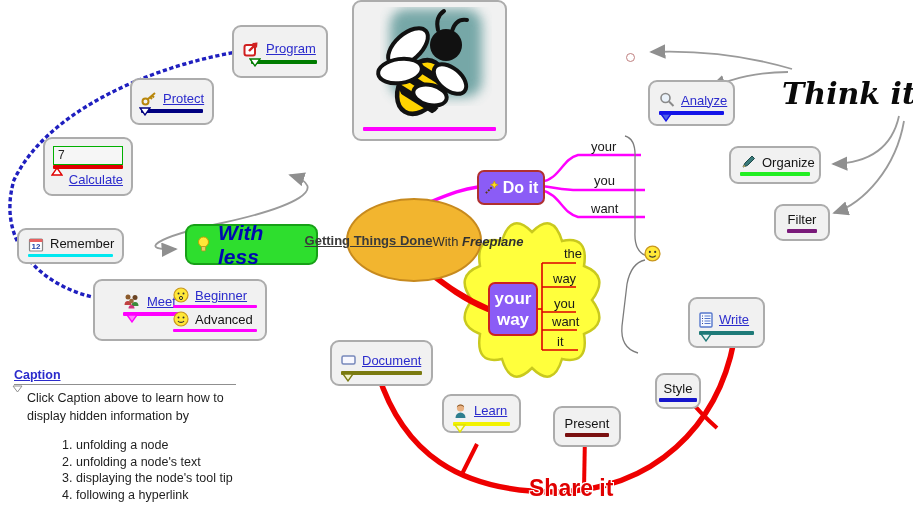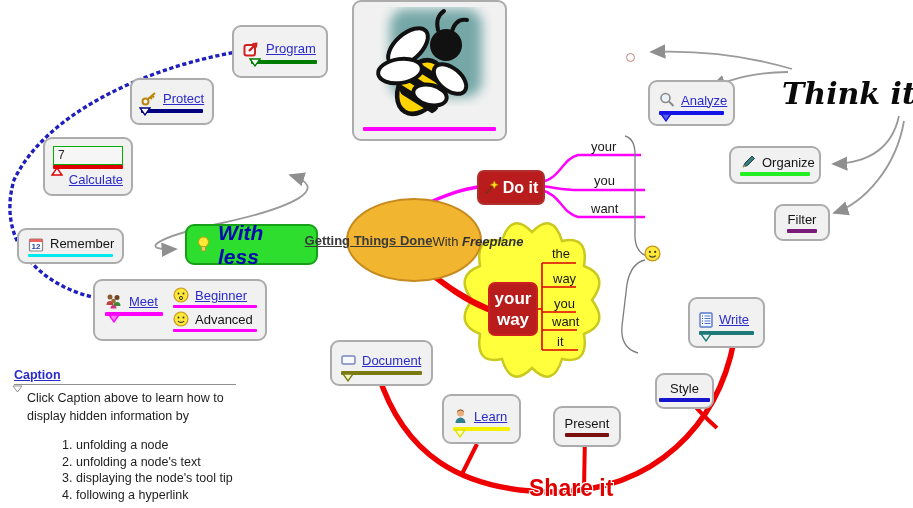--- a/index.html
+++ b/index.html
@@ -10,21 +10,21 @@
         box-sizing:border-box;z-index:2;display:flex;flex-direction:column;justify-content:center;
         padding:5px 9px 4px;}
   .nrow{display:flex;align-items:center;gap:6px;}
   .nlabel{font-size:13px;color:#141414;white-space:nowrap;}
   .nlink{font-size:13px;color:#2B2BCC;text-decoration:underline;white-space:nowrap;cursor:pointer;}
   .nbar{height:4px;margin-top:3px;position:relative;border-radius:1px;}
   .tri{position:absolute;left:-2px;top:-2px;}
   .green-node{position:absolute;background:#2EDE2E;border:2px solid #17A017;border-radius:9px;
         color:#0008B0;font-weight:bold;font-style:italic;font-size:21px;display:flex;
         align-items:center;gap:8px;padding:0 10px;box-sizing:border-box;z-index:2;}
-  .olive-node{position:absolute;background:#b91c1c;border:2px solid #C03030;border-radius:7px;
+  .olive-node{position:absolute;background:#8b5cf6;border:2px solid #C03030;border-radius:7px;
         color:#fff;font-weight:bold;z-index:2;display:flex;align-items:center;justify-content:center;}
   .leaf{position:absolute;font-size:13px;color:#191919;z-index:2;white-space:nowrap;}
   .ellipse{position:absolute;left:346px;top:198px;width:136px;height:84px;background:#F2B52F;
         border:2px solid #C78A1E;border-radius:50%;z-index:2;display:flex;flex-direction:row;
         align-items:center;justify-content:center;box-sizing:border-box;}
   .ellipse .etitle{font-size:13px;font-weight:bold;color:#3A3A3A;text-decoration:underline;white-space:nowrap;}
   .ellipse .esub{font-size:13px;color:#303030;margin-top:2px;white-space:nowrap;}
   .think{position:absolute;left:782px;top:76px;font-family:"DejaVu Serif",serif;font-style:italic;
         font-weight:bold;font-size:30px;color:#0A0A0A;z-index:2;white-space:nowrap;}
   .share{position:absolute;left:529px;top:475px;font-size:23px;font-weight:bold;color:#E00000;z-index:3;
@@ -194,21 +194,21 @@
           <rect x="1.5" y="3" width="13" height="3" fill="#E86060"></rect>
           <text x="8" y="13" text-anchor="middle" font-size="8" font-weight="bold" fill="#2244AA" font-family="Liberation Sans,sans-serif">12</text>
         </svg>
       </span>
       <span class="nlabel">Remember</span>
     </div>
     <div class="nbar" style="background:#00E8F0;height:3px;margin-top:2px;"></div>
   </div>
 
   <div class="node" style="left:93px;top:279px;width:174px;height:62px;padding:0;">
-    <div style="position:absolute;left:10px;top:12px;">
+    <div style="position:absolute;left:28px;top:12px;">
       <div class="nrow">
         <span class="icon">
           <svg width="18" height="16" viewBox="0 0 18 16">
             <circle cx="5" cy="4" r="2.5" fill="#8B5A2B"></circle>
               <path d="M1.5,12 a3.5,4 0 0,1 7,0 z" fill="#C04040"></path>
             <circle cx="12" cy="4.5" r="2.5" fill="#6B4423"></circle>
               <path d="M8.5,13 a3.5,4 0 0,1 7,0 z" fill="#3A8A3A"></path>
             <circle cx="8.5" cy="8" r="2.3" fill="#9B6A3B"></circle>
               <path d="M5.5,15.5 a3,3.6 0 0,1 6,0 z" fill="#D1327F"></path>
           </svg>
@@ -293,21 +293,21 @@
           <circle cx="10.5" cy="6.5" r="1" fill="#333"></circle>
         <path d="M5,10 a3.5,3 0 0,0 6,0" fill="none" stroke="#333" stroke-width="1.2"></path>
       </svg>
     </span>
   </div>
 
   <div class="olive-node" style="left:488px;top:282px;width:46px;height:50px;font-size:17px;flex-direction:column;line-height:21px;border-color:#CC2020;">
     <span>your</span>
     <span>way</span>
   </div>
-  <div class="leaf" style="left:552px;top:246px;">the</div>
+  <div class="leaf" style="left:564px;top:246px;">the</div>
   <div class="leaf" style="left:553px;top:271px;">way</div>
   <div class="leaf" style="left:554px;top:296px;">you</div>
   <div class="leaf" style="left:552px;top:314px;">want</div>
   <div class="leaf" style="left:557px;top:334px;">it</div>
 
   <div class="conn-dot"></div>
 
   <div class="node" style="left:648px;top:80px;width:87px;height:46px;">
     <div class="nrow">
       <span class="icon">
@@ -356,21 +356,21 @@
       </span>
       <a class="nlink">Document</a>
     </div>
     <div class="nbar" style="background:#7A7A10;">
       <svg class="tri" width="12" height="9" viewBox="0 0 12 9" style="left:1px;top:2px;">
         <path d="M1,1 L11,1 L6,8 z" fill="#F4F4C8" stroke="#7A7A10" stroke-width="1.3"></path>
         </svg>
     </div>
   </div>
 
-  <div class="node" style="left:442px;top:394px;width:79px;height:50px;">
+  <div class="node" style="left:442px;top:394px;width:79px;height:39px;">
     <div class="nrow">
       <span class="icon">
         <svg width="15" height="16" viewBox="0 0 15 16">
           <circle cx="7.5" cy="5" r="3.6" fill="#E8B080"></circle>
           <path d="M3.8,4.2 a3.8,3.4 0 0,1 7.4,0 q-1.8,-1.6 -3.7,-1.6 q-1.9,0 -3.7,1.6 z" fill="#8B5A2B"></path>
           <path d="M2.5,15 a5,5.5 0 0,1 10,0 z" fill="#2E7E8E"></path>
         </svg>
       </span>
       <a class="nlink">Learn</a>
     </div>
@@ -399,21 +399,21 @@
     </div>
   </div>
 
   <div class="node" style="left:553px;top:406px;width:68px;height:41px;padding:4px 9px;">
     <div class="nrow" style="justify-content:center;">
       <span class="nlabel">Present</span>
     </div>
     <div class="nbar" style="background:#7A1010;height:3.5px;margin:2px 1px 0;"></div>
   </div>
 
-  <div class="node" style="left:655px;top:373px;width:59px;height:36px;padding:4px 1px;">
+  <div class="node" style="left:655px;top:373px;width:46px;height:36px;padding:4px 1px;">
     <div class="nrow" style="justify-content:center;">
       <span class="nlabel">Style</span>
     </div>
     <div class="nbar" style="background:#1414CC;height:4px;margin:2px 1px 0;"></div>
   </div>
 
   <div class="share">Share it</div>
 
 </div>
 

